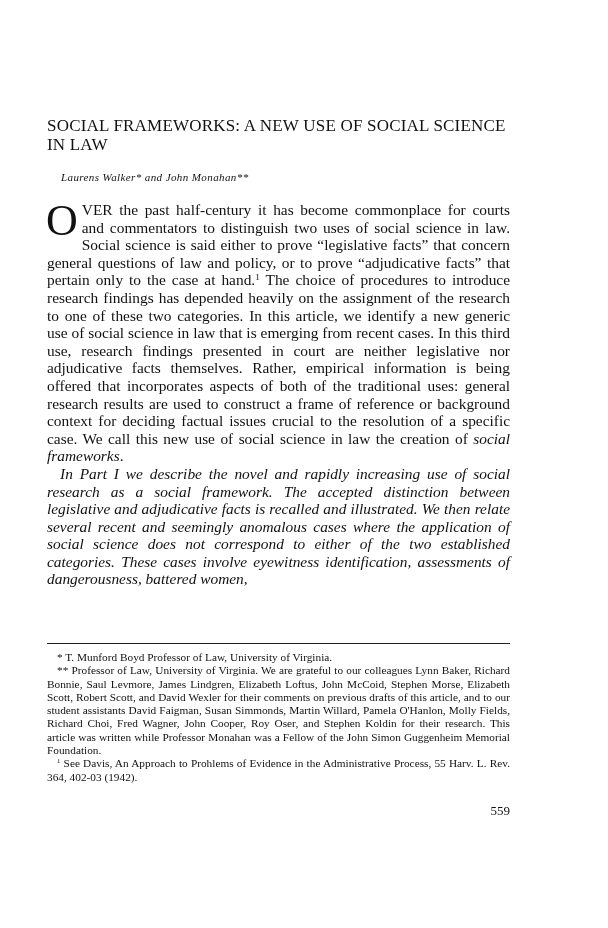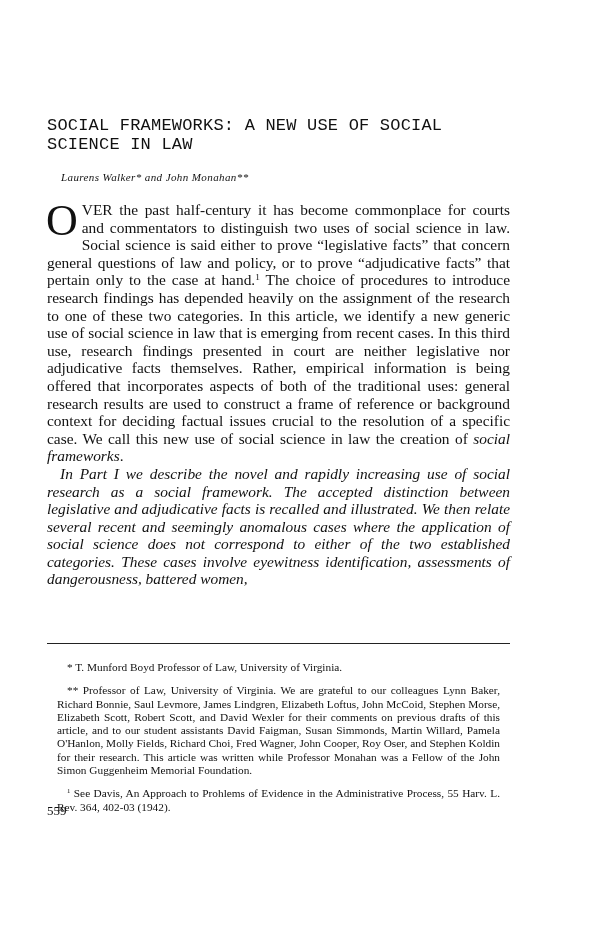--- a/index.html
+++ b/index.html
@@ -1,27 +1,27 @@
 <!DOCTYPE html>
 <html><head>
 <meta charset="utf-8">
 <style>
   html, body { margin: 0; padding: 0; background: #ffffff; }
   body { width: 608px; height: 928px; position: relative; overflow: hidden; color: #111; font-family: "DejaVu Serif", serif; }
   .page { position: absolute; left: 47px; top: 0; width: 463px; }
-  .title { position: absolute; top: 116px; left: 0; width: 463px; font-family: Liberation Mono, monospace; font-size: 17px; line-height: 19px; letter-spacing: 0.2px; text-transform: uppercase; }
+  .title { position: absolute; top: 116px; left: 0; width: 463px; font-family: Liberation Serif, serif; font-size: 17px; line-height: 19px; letter-spacing: 0.2px; text-transform: uppercase; }
   .authors { position: absolute; top: 171px; left: 14px; font-family: "Liberation Serif", serif; font-style: italic; font-size: 11px; letter-spacing: 0.4px; }
   .body { position: absolute; top: 201px; left: 0; width: 463px; font-family: "Liberation Serif", serif; font-size: 15.4px; line-height: 17.6px; text-align: justify; }
   .body p { margin: 0; }
   .body p.indent { text-indent: 13px; font-style: italic; }
   .dropcap { float: left; font-size: 44px; line-height: 34px; margin: 3px 4px 0 -1px; font-family: "Liberation Serif", serif; }
   .rule { position: absolute; top: 643px; left: 0; width: 463px; border-top: 1px solid #222; }
   .notes { position: absolute; top: 651px; left: 0; width: 463px; font-family: "Liberation Serif", serif; font-size: 11.3px; line-height: 13.3px; text-align: justify; }
-  .notes p { margin: 10px; text-indent: 10px; }
-  .pagenum { position: absolute; top: 803px; left: 0; width: 463px; text-align: left; font-family: "Liberation Serif", serif; font-size: 13px; }
+  .notes p { margin: 0; text-indent: 10px; }
+  .pagenum { position: absolute; top: 803px; left: 0; width: 463px; text-align: right; font-family: "Liberation Serif", serif; font-size: 13px; }
   sup { font-size: 0.6em; line-height: 0; vertical-align: 0.55em; }
 </style>
 </head>
 <body>
 
 <div class="page">
   <div class="title">SOCIAL FRAMEWORKS: A NEW USE OF SOCIAL SCIENCE IN LAW</div>
   <div class="authors">Laurens Walker* and John Monahan**</div>
 
   <div class="body">

